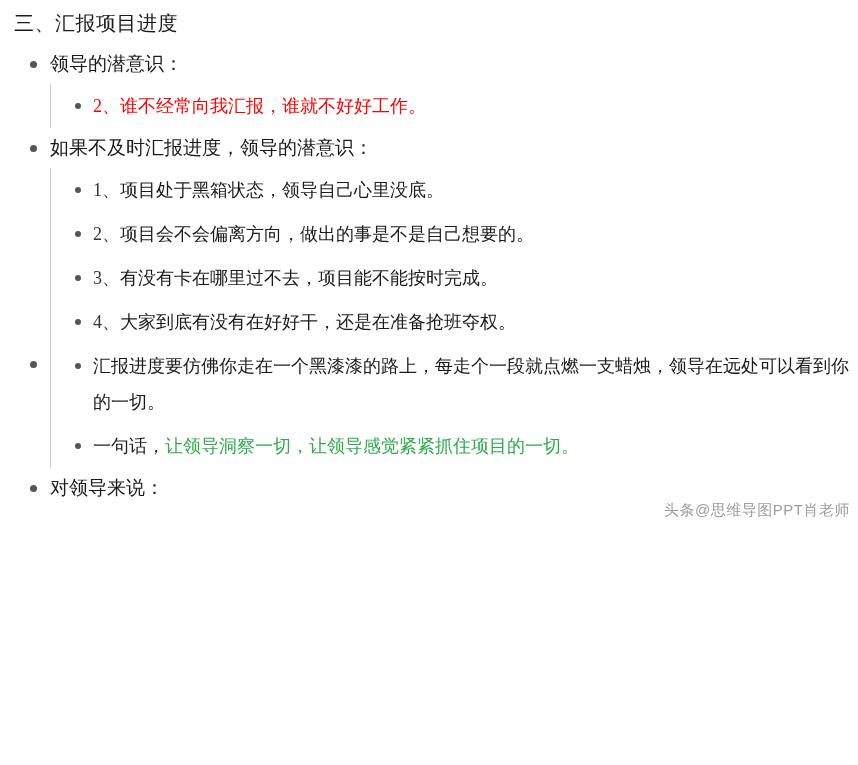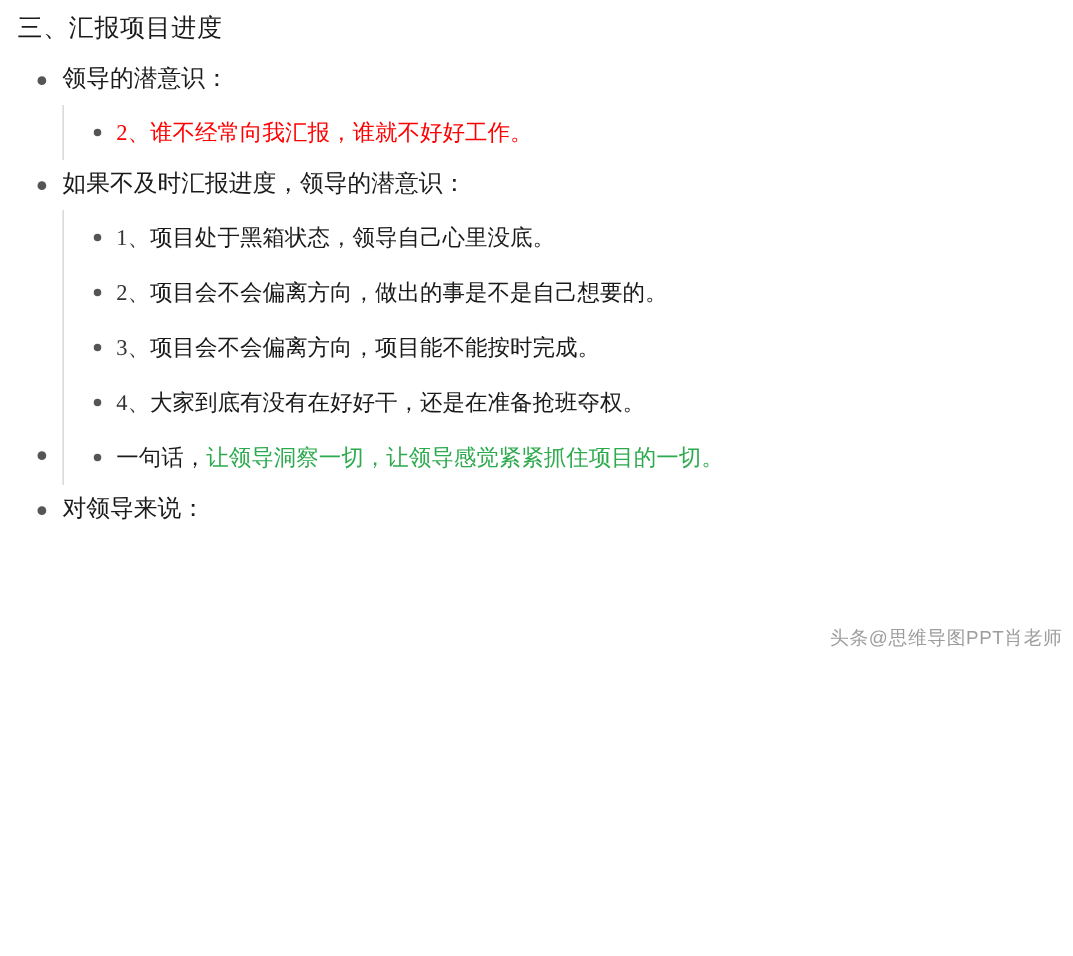--- a/index.html
+++ b/index.html
@@ -126,30 +126,33 @@
     <li>
       <span class="btext">如果不及时汇报进度，领导的潜意识：</span>
       <ul class="lvl2">
         <li>
           <span class="num">1、</span><span>项目处于黑箱状态，领导自己心里没底。</span>
         </li>
         <li>
           <span class="num">2、</span><span>项目会不会偏离方向，做出的事是不是自己想要的。</span>
         </li>
         <li>
-          <span class="num">3、</span><span>项目会不会偏离方向，项目能不能按时完成。</span>
+          <span class="num">3、</span><span>有没有卡在哪里过不去，项目能不能按时完成。</span>
         </li>
         <li>
           <span class="num">4、</span><span>大家到底有没有在好好干，还是在准备抢班夺权。</span>
         </li>
       </ul>
     </li>
 
     <li>
       <ul class="lvl2">
+        <li class="wrap">
+          <span>汇报进度要仿佛你走在一个黑漆漆的路上，每走个一段就点燃一支蜡烛，领导在远处可以看到你的一切。</span>
+        </li>
         <li>
           <span>一句话，</span><span class="green">让领导洞察一切，让领导感觉紧紧抓住项目的一切。</span>
         </li>
       </ul>
     </li>
 
     <li>
       <span class="btext">对领导来说：</span>
     </li>
 

